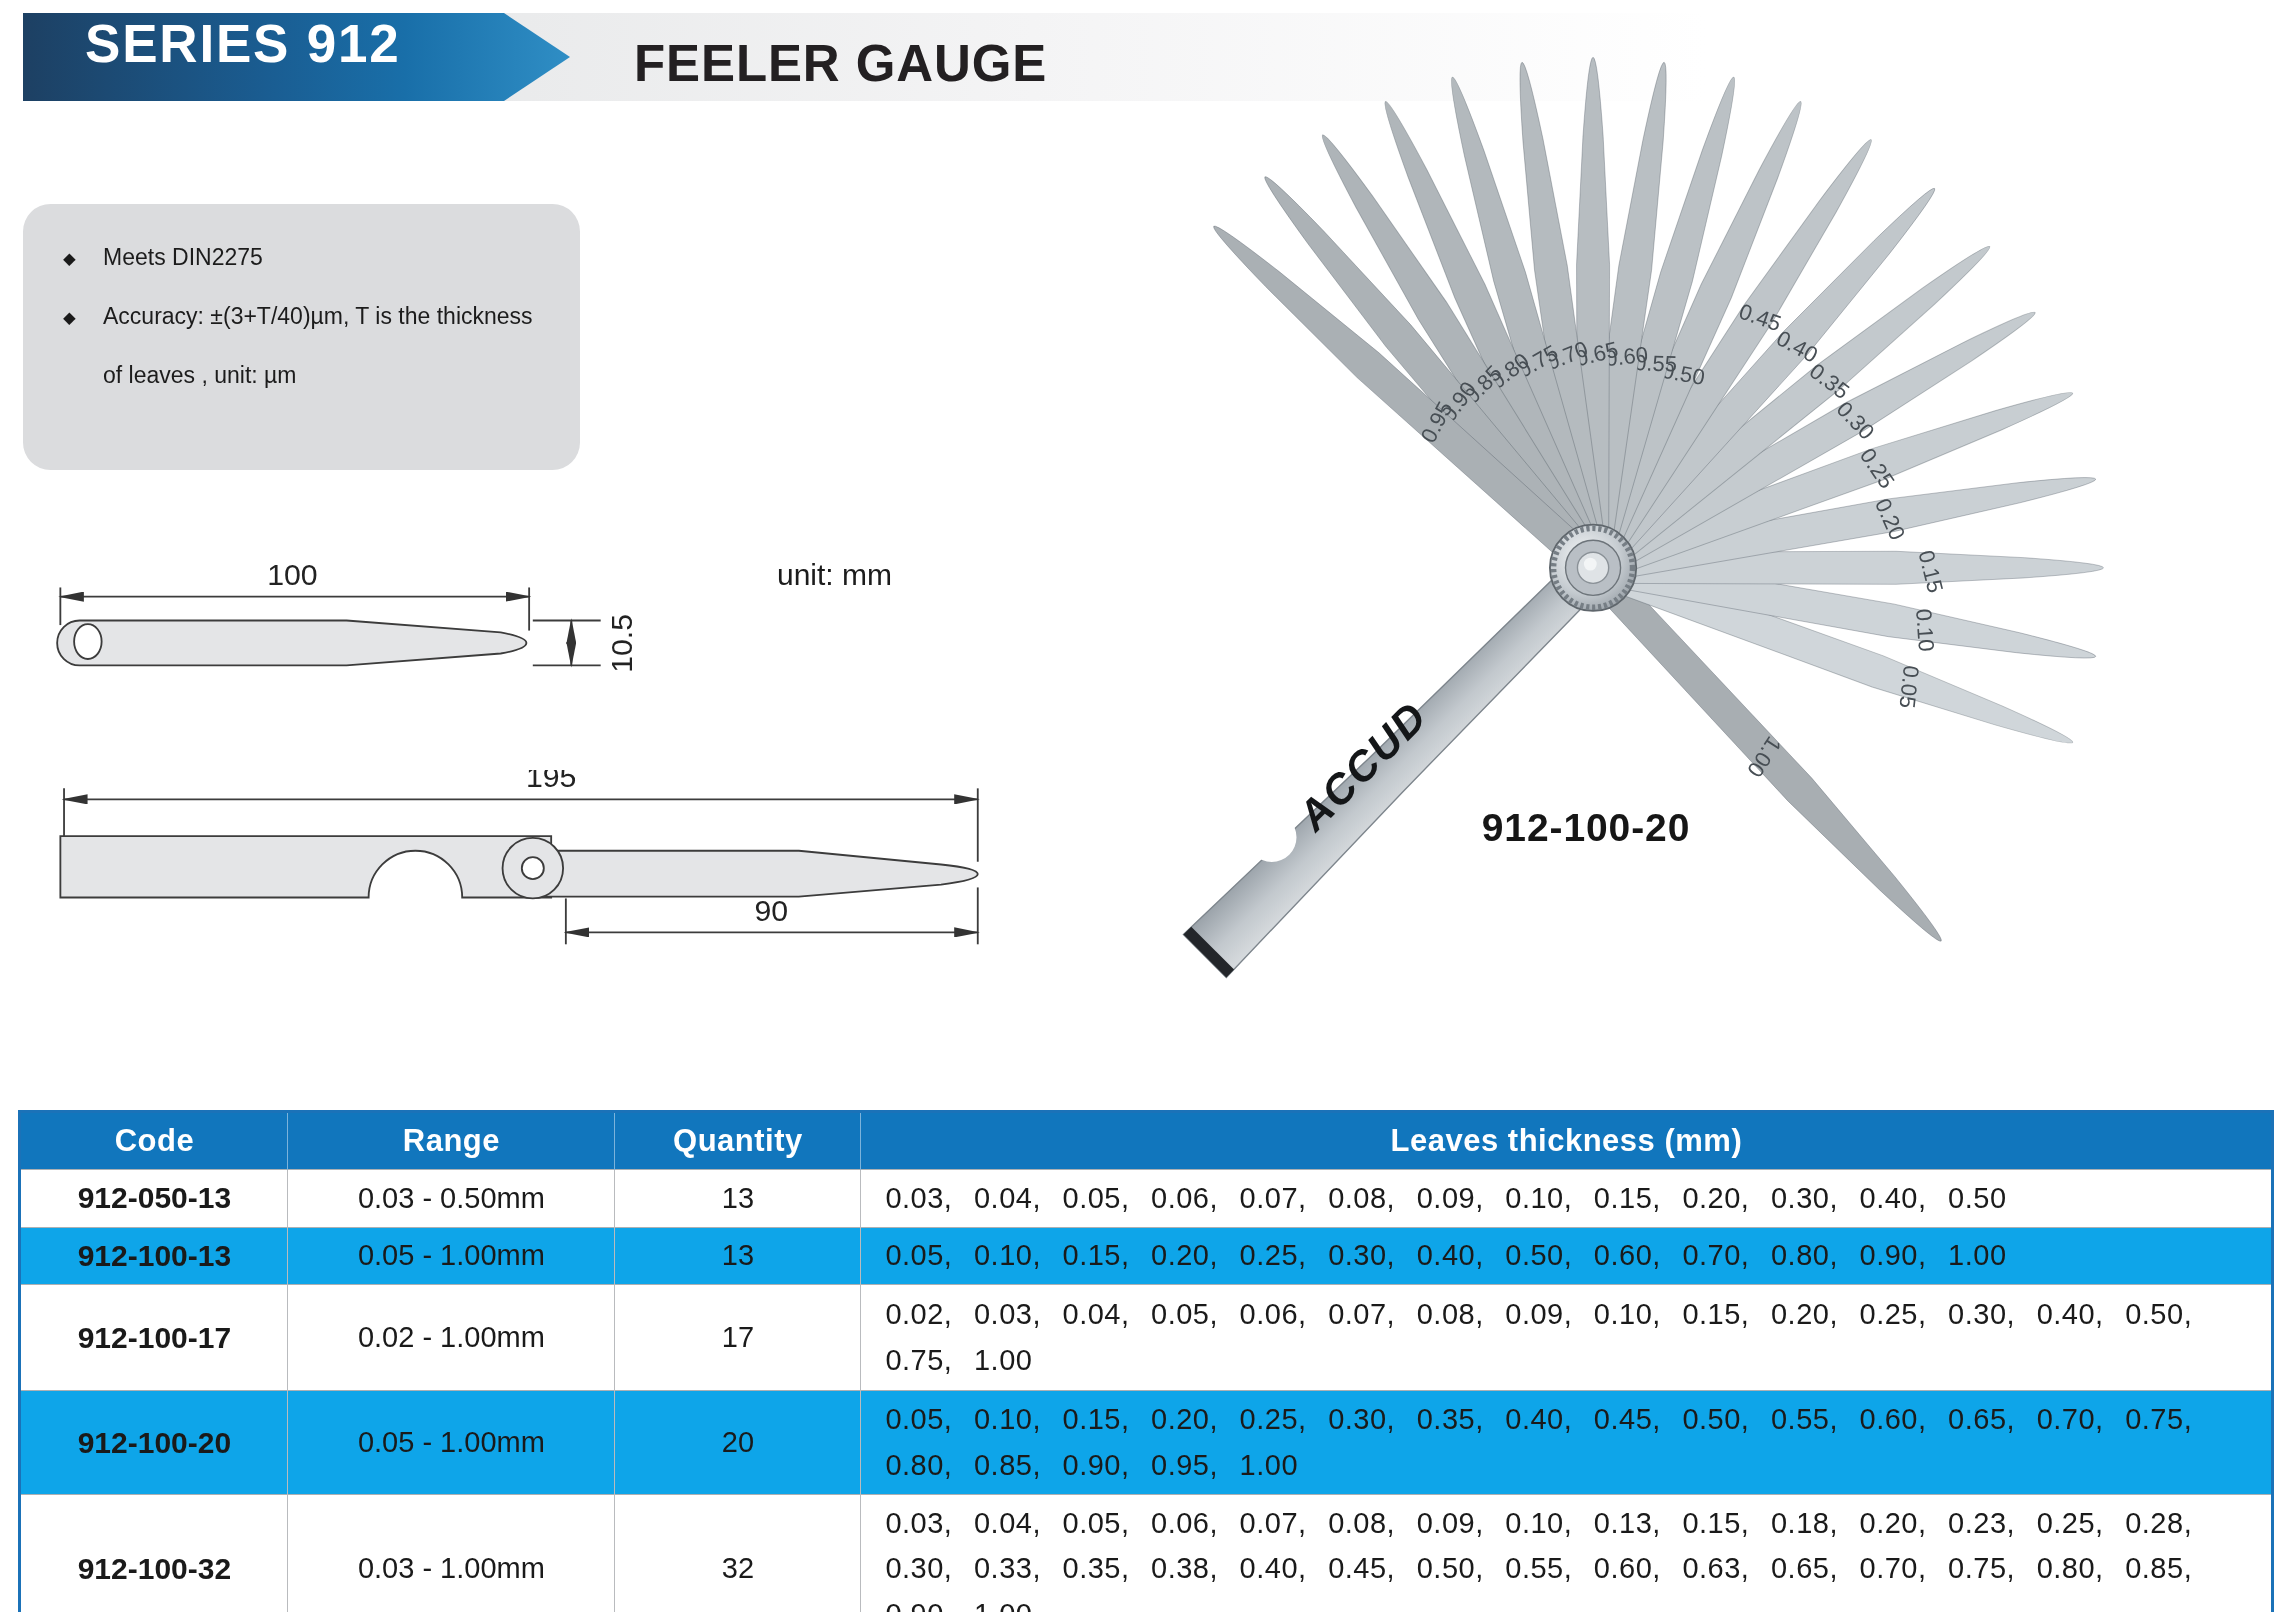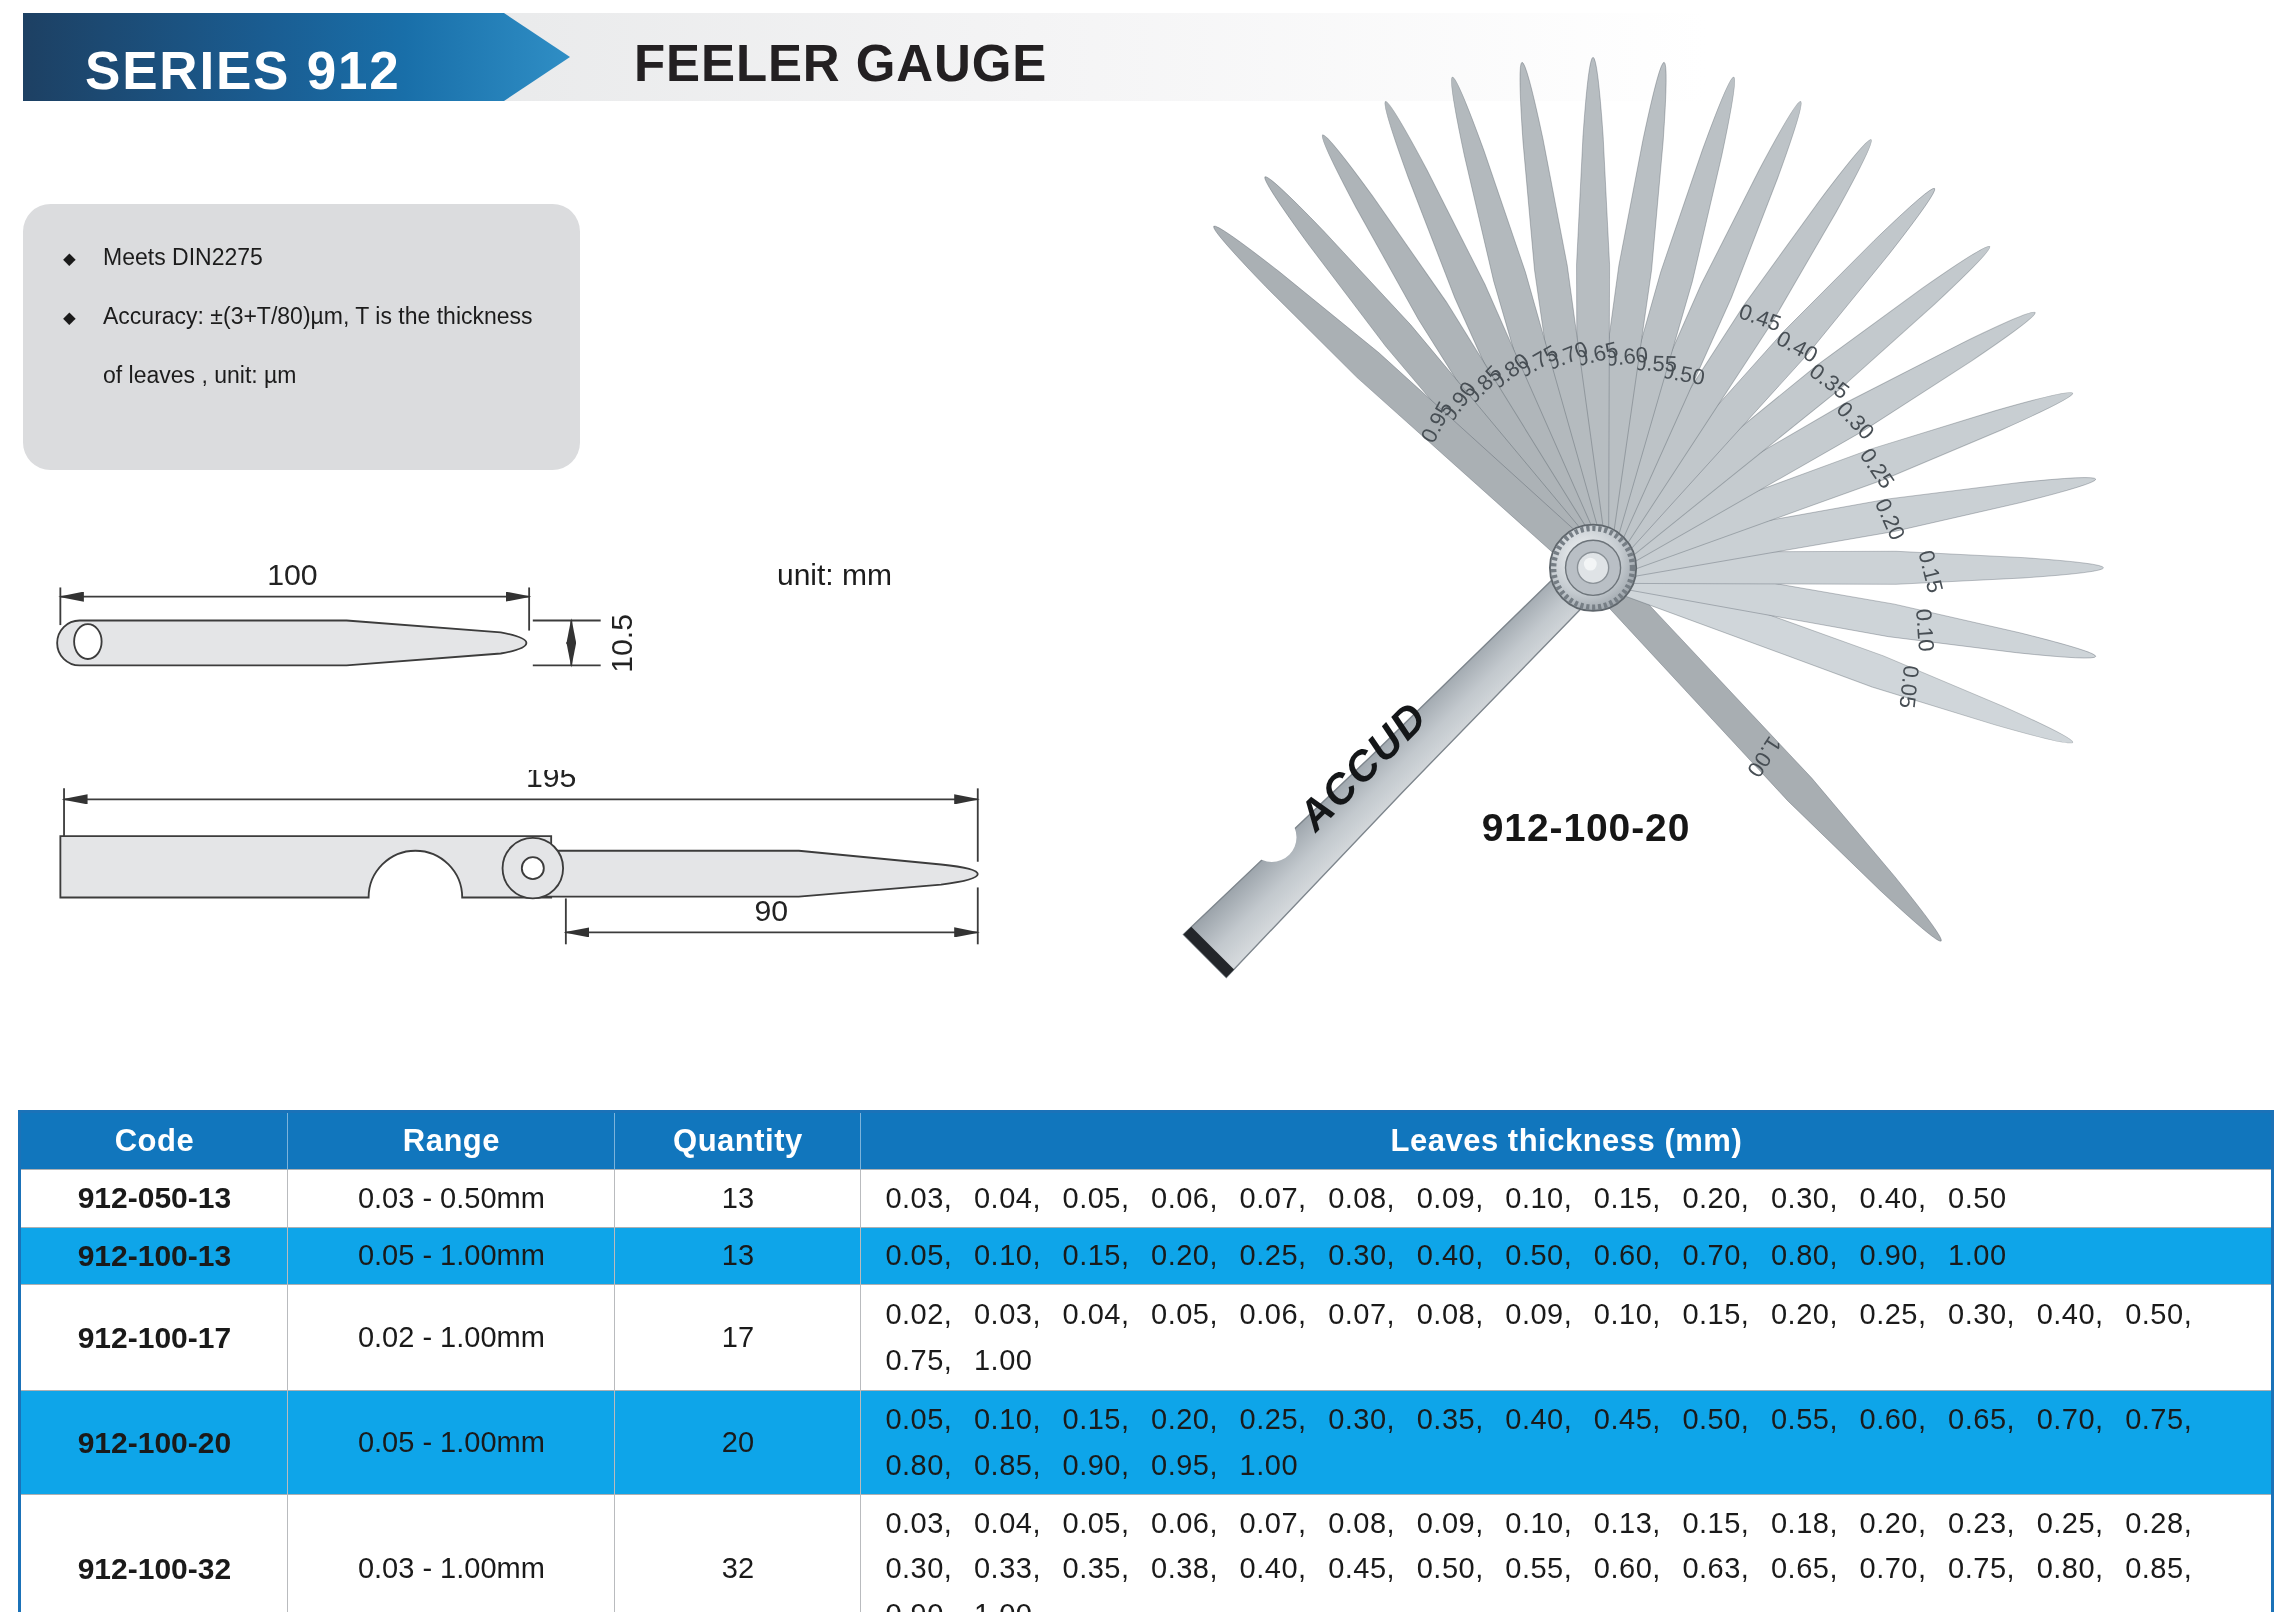--- a/index.html
+++ b/index.html
@@ -14,21 +14,21 @@
     display:flex; align-items:center;
   }
   .banner-title {
     position:absolute; left:611px; top:0; height:100px; display:flex; align-items:center;
     font-size:51px; font-weight:bold; letter-spacing:0.9px; color:#232022;
   }
   .banner-blue {
     position:absolute; left:23px; top:13px; width:547px; height:88px;
     background:linear-gradient(90deg,#1d4063 0%,#1a5d92 45%,#196fa9 70%,#2f8ec5 100%);
     clip-path:polygon(0 0, calc(100% - 66px) 0, 100% 50%, calc(100% - 66px) 100%, 0 100%);
-    display:flex; align-items:flex-end;
+    display:flex; align-items:flex-start;
   }
   .banner-blue span { color:#ffffff; font-size:53px; font-weight:bold; letter-spacing:1.8px; padding-left:62px; }
 
   
   .features {
     position:absolute; left:23px; top:204px; width:557px; height:266px;
     background:#dbdcde; border-radius:27.5px; padding-top:39px;
   }
   .feature-row { display:flex; padding-left:40px; margin-bottom:29px; align-items:flex-start; }
   .feature-bullet { font-size:16.5px; color:#1a1a1a; margin-top:6.4px; width:40px; flex:0 0 40px; }
@@ -96,21 +96,21 @@
     <span>SERIES 912</span>
   </div>
 
   <div class="features">
     <div class="feature-row">
       <span class="feature-bullet">◆</span>
       <span class="feature-text">Meets DIN2275</span>
     </div>
     <div class="feature-row">
       <span class="feature-bullet">◆</span>
-      <span class="feature-text">Accuracy: ±(3+T/80)µm, T is the thickness</span>
+      <span class="feature-text">Accuracy: ±(3+T/40)µm, T is the thickness</span>
     </div>
     <div class="feature-row cont">
       <span class="feature-bullet">◆</span>
       <span class="feature-text">of leaves , unit: µm</span>
     </div>
   </div>
 
   <div class="unit-note">unit: mm</div>
 
   <svg class="drawing1" width="643" height="211" viewBox="0 0 700 230">

